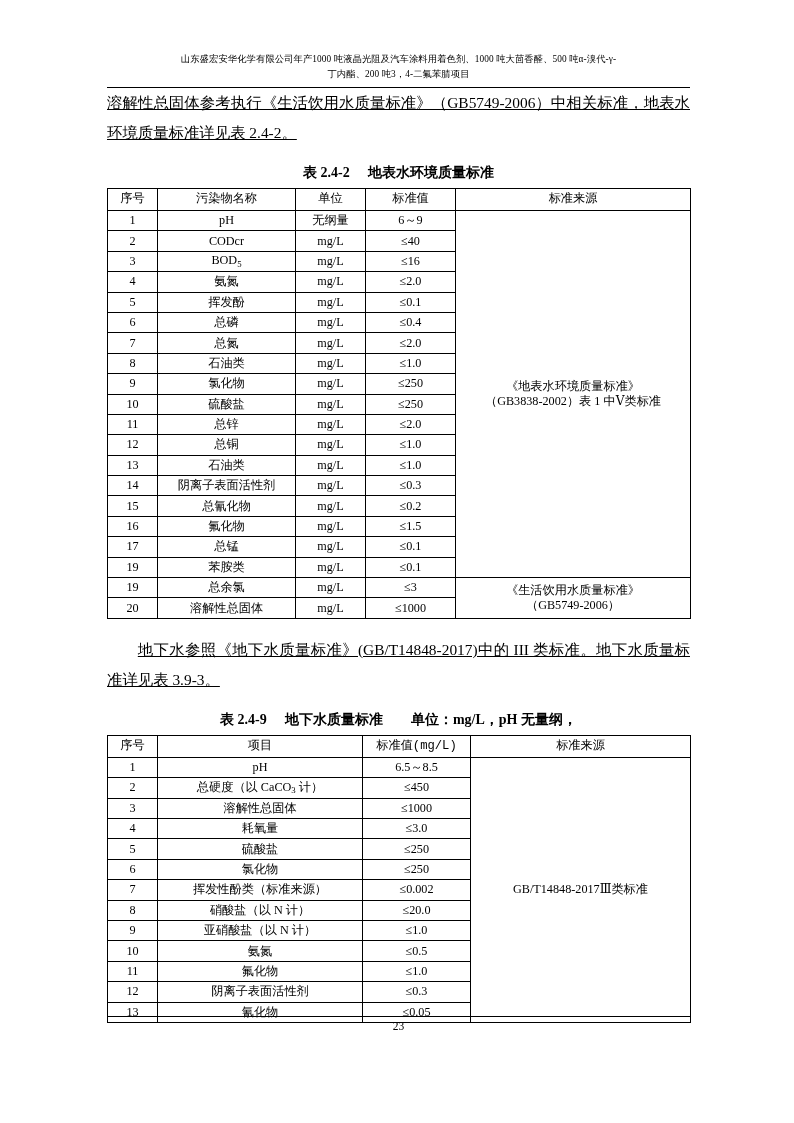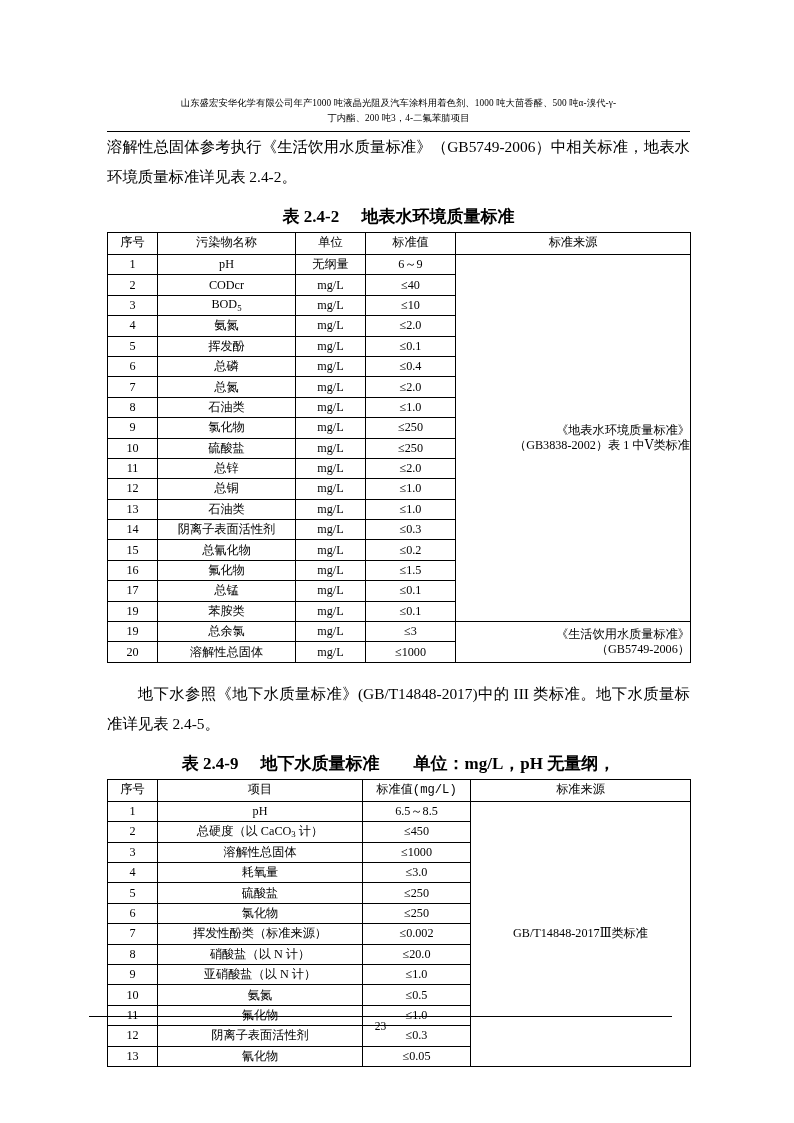--- a/index.html
+++ b/index.html
@@ -18,21 +18,20 @@
     margin: 0 auto;
     background: #ffffff;
     box-sizing: border-box;
     overflow: hidden;
   }
   .content {
     position: absolute;
     left: 107px;
     top: 0;
     width: 583px;
-    margin-top: 44px;
   }
 
   
   .doc-header {
     padding-top: 52px;
     font-size: 9.3px;
     line-height: 15px;
     text-align: center;
     letter-spacing: 0.1px;
   }
@@ -42,28 +41,29 @@
     border-bottom: 1.6px solid #000;
   }
 
   
   p.body-text {
     margin: 0;
     font-size: 15.4px;
     line-height: 30px;
     text-align: justify;
     text-justify: inter-ideograph;
+    text-decoration: underline;
   }
   .first-para { margin-top: 13px; }
   .indent2 { text-indent: 2em; }
 
   
   .table-caption {
     margin: 0;
-    font-size: 17px;
+    font-size: 14px;
     font-weight: bold;
     text-align: center;
     line-height: 26px;
   }
   .caption-gap-top { margin-top: 12px; }
   .cap-sep { display: inline-block; width: 1.3em; }
   .cap-sep-wide { display: inline-block; width: 2.0em; }
 
   
   table.dtable {
@@ -84,21 +84,21 @@
   }
   table.dtable th {
     height: 21px;
     font-family: Liberation Mono, monospace;
   }
   .src-cell {
     line-height: 19px;
     font-size: 12.2px;
     white-space: normal;
   }
-  .src-cell .l { display: block; text-align: right; }
+  .src-cell .l { display: block; }
   sub { font-size: 0.72em; vertical-align: baseline; position: relative; bottom: -0.25em; }
 
   
   .t1 col.c1 { width: 50px; }
   .t1 col.c2 { width: 138px; }
   .t1 col.c3 { width: 70px; }
   .t1 col.c4 { width: 90px; }
   .t1 col.c5 { width: 235px; }
 
   
@@ -106,21 +106,21 @@
   .t2 col.c2 { width: 205px; }
   .t2 col.c3 { width: 108px; }
   .t2 col.c4 { width: 220px; }
 
   .tbl-wrap { margin-top: 2px; }
   .gap-after-t1 { height: 16px; }
 
   
   .footer {
     position: absolute;
-    left: 89px;
+    left: 107px;
     top: 1016px;
     width: 583px;
   }
   .footer-rule {
     border-bottom: 1.7px solid #000;
   }
   .footer-num {
     margin-top: 3px;
     text-align: center;
     font-size: 11.5px;
@@ -177,21 +177,21 @@
             <tr>
               <td>2</td>
               <td>CODcr</td>
               <td>mg/L</td>
               <td>≤40</td>
             </tr>
             <tr>
               <td>3</td>
               <td>BOD<sub>5</sub></td>
               <td>mg/L</td>
-              <td>≤10</td>
+              <td>≤16</td>
             </tr>
             <tr>
               <td>4</td>
               <td>氨氮</td>
               <td>mg/L</td>
               <td>≤2.0</td>
             </tr>
             <tr>
               <td>5</td>
               <td>挥发酚</td>
@@ -291,21 +291,21 @@
               <td>溶解性总固体</td>
               <td>mg/L</td>
               <td>≤1000</td>
             </tr>
           </tbody>
       </table>
     </div>
 
     <div class="gap-after-t1"></div>
 
-    <p class="body-text indent2">地下水参照《地下水质量标准》(GB/T14848-2017)中的 III 类标准。地下水质量标准详见表 2.4-5。</p>
+    <p class="body-text indent2">地下水参照《地下水质量标准》(GB/T14848-2017)中的 III 类标准。地下水质量标准详见表 3.9-3。</p>
 
     <div class="table-caption caption-gap-top">
       <span>表 2.4-9</span><span class="cap-sep"></span><span>地下水质量标准</span><span class="cap-sep-wide"></span><span>单位：mg/L，pH 无量纲，</span>
     </div>
 
     <div class="tbl-wrap">
       <table class="dtable t2">
         <colgroup>
             <col class="c1">
             <col class="c2">

